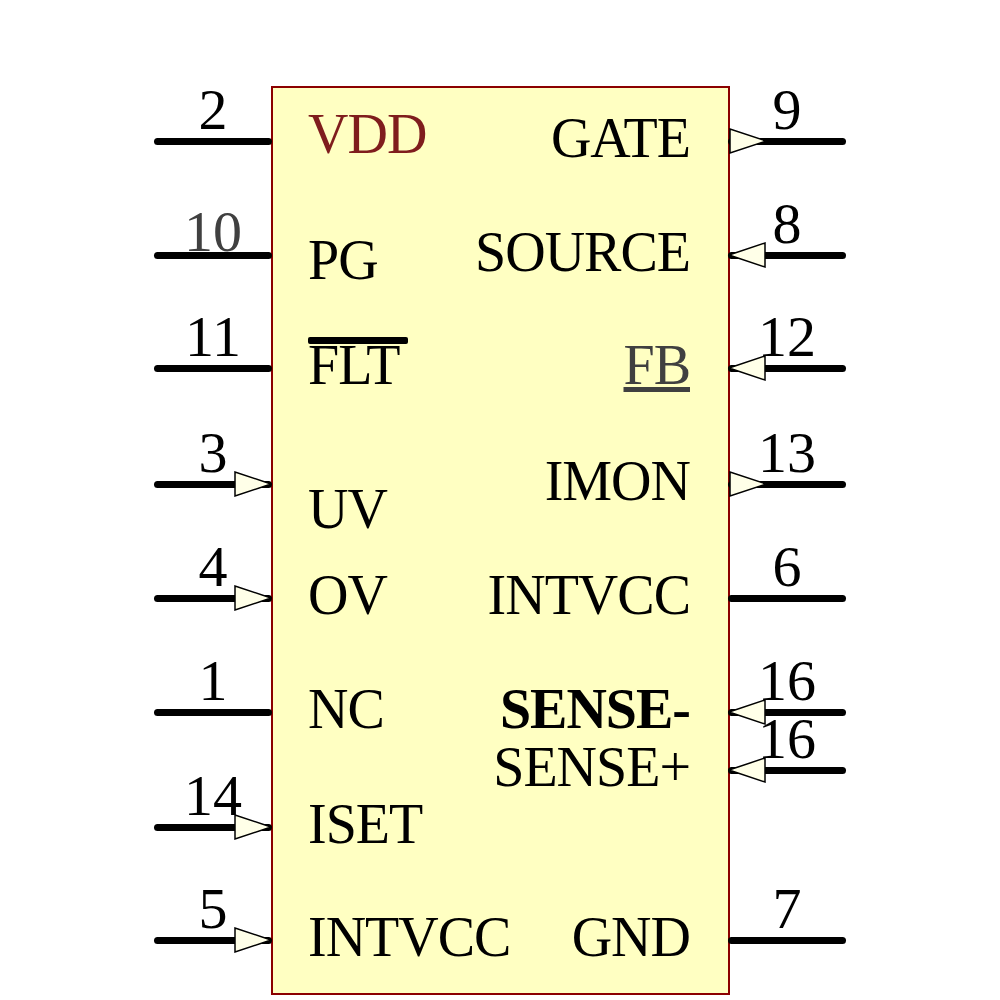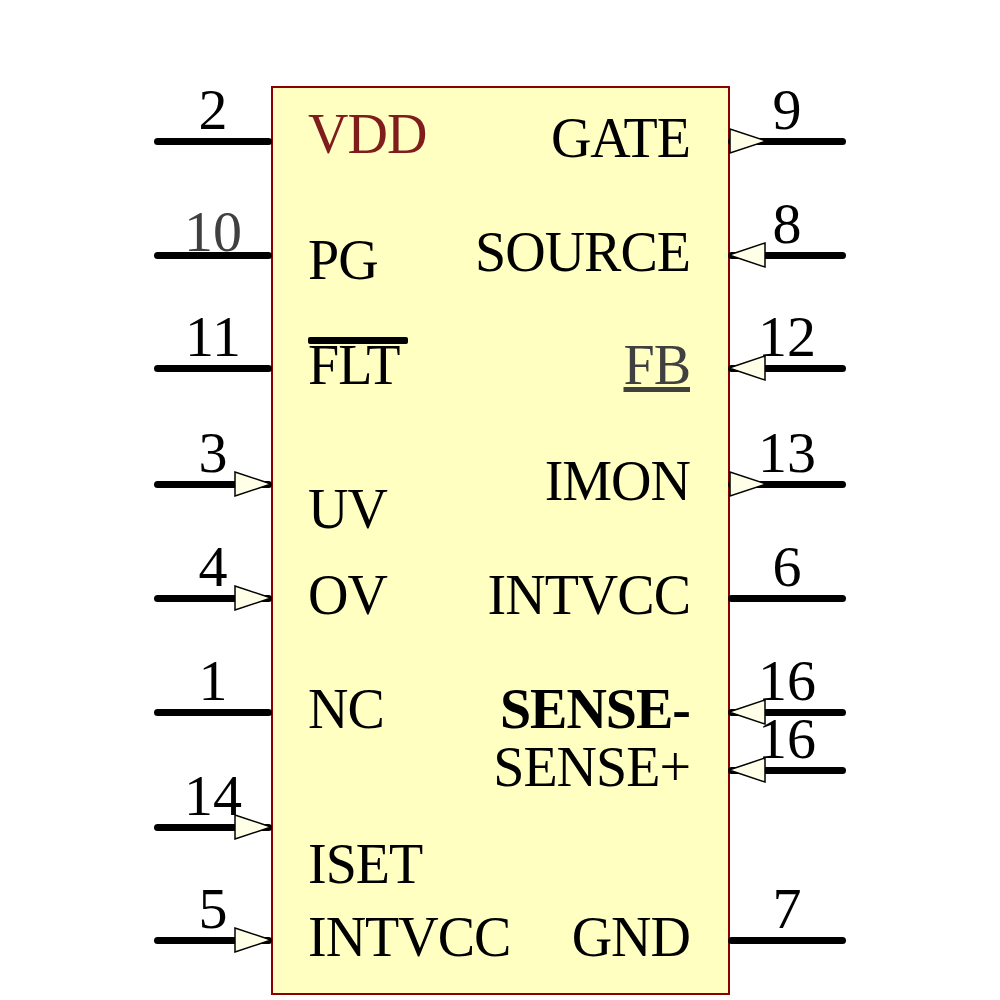--- a/index.html
+++ b/index.html
@@ -88,21 +88,21 @@
       <div class="pin-line" style="left: 154px; width: 118px; top: 708.5px; background: rgb(0, 0, 0);"></div>
       <div class="pin-number" style="left: 153px; top: 657px; color: rgb(0, 0, 0);">1</div>
       <div class="pin-label" style="left: 308px; top: 679px; color: rgb(0, 0, 0);">NC</div>
     </div>
     <div style="position: absolute; left: 0px; top: 0px;">
       <div class="pin-line" style="left: 154px; width: 118px; top: 823.5px; background: rgb(0, 0, 0);"></div>
       <svg width="38" height="26" class="pin-arrow" style="left: 234px; top: 814px;">
         <polygon points="1,1 1,25 37,13" fill="#FFFFE8" stroke="#000000" stroke-width="1.5"></polygon>
       </svg>
       <div class="pin-number" style="left: 153px; top: 772px; color: rgb(0, 0, 0);">14</div>
-      <div class="pin-label" style="left: 308px; top: 794px; color: rgb(0, 0, 0); margin-top: 40px;">ISET</div>
+      <div class="pin-label" style="left: 308px; top: 794px; color: rgb(0, 0, 0);">ISET</div>
     </div>
     <div style="position: absolute; left: 0px; top: 0px;">
       <div class="pin-line" style="left: 154px; width: 118px; top: 936.5px; background: rgb(0, 0, 0);"></div>
       <svg width="38" height="26" class="pin-arrow" style="left: 234px; top: 927px;">
         <polygon points="1,1 1,25 37,13" fill="#FFFFE8" stroke="#000000" stroke-width="1.5"></polygon>
       </svg>
       <div class="pin-number" style="left: 153px; top: 885px; color: rgb(0, 0, 0);">5</div>
       <div class="pin-label" style="left: 308px; top: 907px; color: rgb(0, 0, 0);">INTVCC</div>
     </div>
     <div style="position: absolute; left: 0px; top: 0px;">

